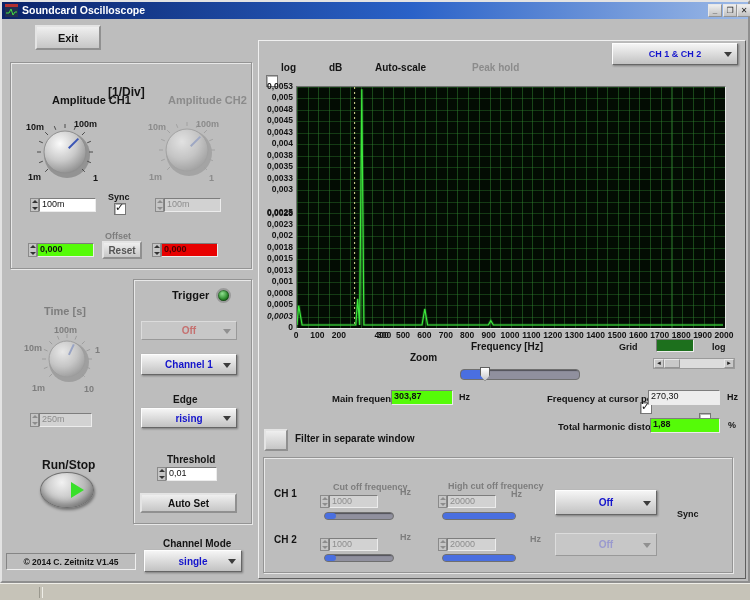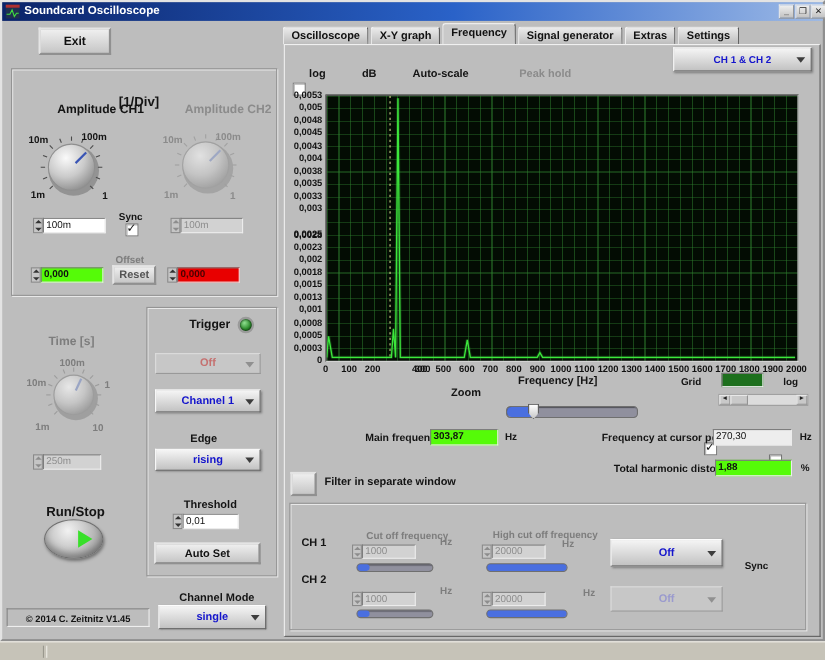--- a/index.html
+++ b/index.html
@@ -288,28 +288,20 @@
     <span class="spin-field">0,01</span>
   </div>
   <div class="btn3d abs lbl" style="left:138px;top:491px;width:97px;height:20px;font-size:10px">Auto Set</div>
 
   <span class="lbl abs" style="left:161px;top:536px">Channel Mode</span>
   <div class="dd abs" style="left:142px;top:548px;width:98px;height:22px">
     <span>single</span>
       <span class="dd-arrow"></span>
   </div>
 
-  <div id="tabs-row" class="abs">
-      <div class="tab">Oscilloscope</div>
-      <div class="tab">X-Y graph</div>
-      <div class="tab active">Frequency</div>
-      <div class="tab">Signal generator</div>
-      <div class="tab">Extras</div>
-      <div class="tab">Settings</div>
-    </div>
   <div id="tab-panel" class="abs"></div>
 
   <div class="cb abs" style="left:264px;top:61px"></div>
   <span class="lbl abs" style="left:279px;top:60px">log</span>
   <div class="cb abs" style="left:312px;top:61px"></div>
   <span class="lbl abs" style="left:327px;top:60px">dB</span>
   <div class="cb checked abs" style="left:358px;top:61px"></div>
   <span class="lbl abs" style="left:373px;top:60px">Auto-scale</span>
   <div class="cb dis abs" style="left:455px;top:61px"></div>
   <span class="lbl abs dim" style="left:470px;top:60px">Peak hold</span>
@@ -333,21 +325,21 @@
       <div class="ytick" style="top: 109.762px; margin-top: 12px;">0,0028</div>
       <div class="ytick" style="top: 121.238px;">0,0025</div>
       <div class="ytick" style="top: 132.714px; text-align: right;">0,0023</div>
       <div class="ytick" style="top: 144.19px;">0,002</div>
       <div class="ytick" style="top: 155.667px;">0,0018</div>
       <div class="ytick" style="top: 167.143px;">0,0015</div>
       <div class="ytick" style="top: 178.619px;">0,0013</div>
       <div class="ytick" style="top: 190.095px;">0,001</div>
       <div class="ytick" style="top: 201.571px;">0,0008</div>
       <div class="ytick" style="top: 213.048px;">0,0005</div>
-      <div class="ytick" style="top: 224.524px;">0,0003</div>
+      <div class="ytick" style="top: 224.524px; font-style: italic;">0,0003</div>
       <div class="ytick" style="top: 236px;">0</div>
     </div>
   <div id="plot" class="abs">
     <svg id="plot-svg" width="426" height="239" viewBox="0 0 426 239" style="position:absolute;left:0;top:0">
       <line id="cursor-line" y1="0" y2="239" stroke="#d8d890" stroke-width="1" stroke-dasharray="2 3" x1="57.6" x2="57.6"></line>
       <path id="trace-glow" fill="none" stroke="#2a8f2a" stroke-width="3" opacity="0.35" d="M0,238 L0.0,238 L1.7,218.7 L5.1,238 L58.8,238 L60.7,211.9 L62.6,238 L62.6,238 L64.8,2.3 L66.9,238 L125.0,238 L127.8,221.9 L130.6,238 L191.3,238 L193.8,233.6 L196.4,238 L426,238"></path>
       <path id="trace" fill="none" stroke="#3ce83c" stroke-width="1.2" d="M0,238 L0.0,238 L1.7,218.7 L5.1,238 L58.8,238 L60.7,211.9 L62.6,238 L62.6,238 L64.8,2.3 L66.9,238 L125.0,238 L127.8,221.9 L130.6,238 L191.3,238 L193.8,233.6 L196.4,238 L426,238"></path>
     </svg>
   </div>
   <div id="xticks" class="abs" style="left:294px;top:328px;width:428px;height:10px">
@@ -440,21 +432,21 @@
   </div>
   <div class="htrack abs" style="left:440px;top:510px;width:74px;height:8px">
     <div class="hfill" style="width:100%"></div>
   </div>
   <div class="dd abs" style="left:553px;top:488px;width:102px;height:25px">
     <span>Off</span>
       <span class="dd-arrow"></span>
   </div>
   <span class="lbl abs sm" style="left:675px;top:507px">Sync</span>
 
-  <span class="lbl abs" style="left:272px;top:520px">CH 2</span>
+  <span class="lbl abs" style="left:272px;top:532px">CH 2</span>
   <span class="lbl abs sm dim2" style="left:398px;top:530px">Hz</span>
   <div class="spin dim abs" style="left:318px;top:536px;width:58px;height:13px">
     <span class="spin-arrows">
         <i class="up"></i>
         <i class="dn"></i>
       </span>
     <span class="spin-field">1000</span>
   </div>
   <div class="htrack abs" style="left:322px;top:552px;width:70px;height:8px">
     <div class="hfill" style="width:11px"></div>

